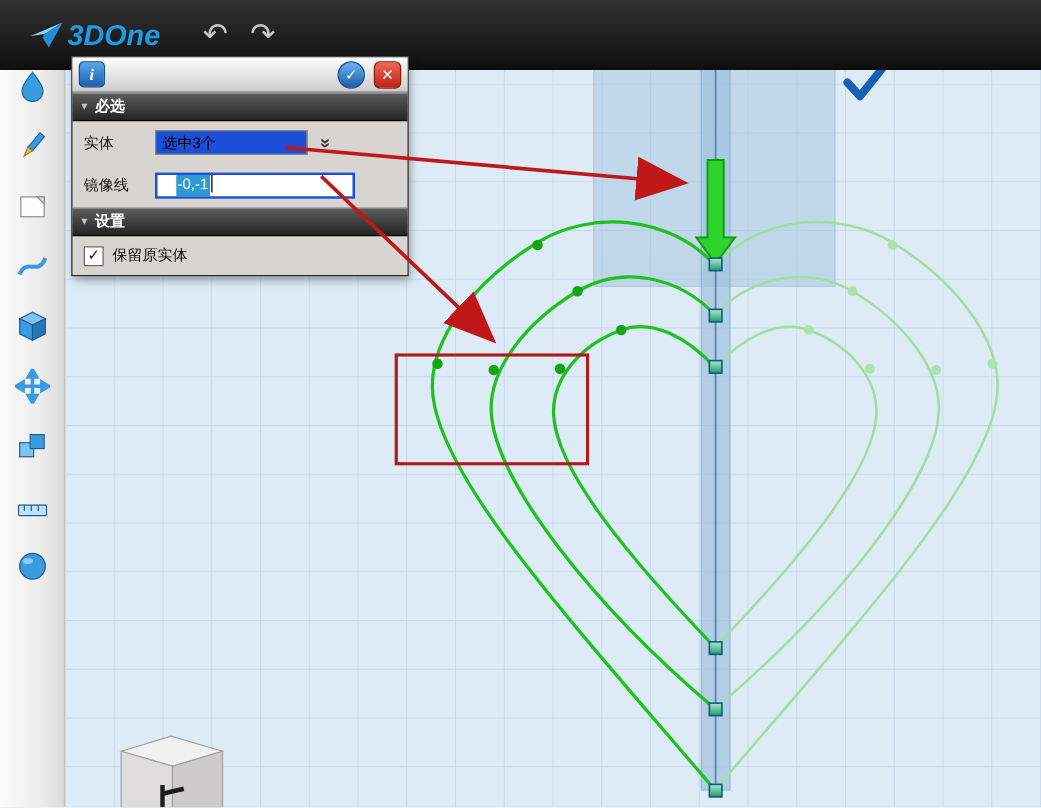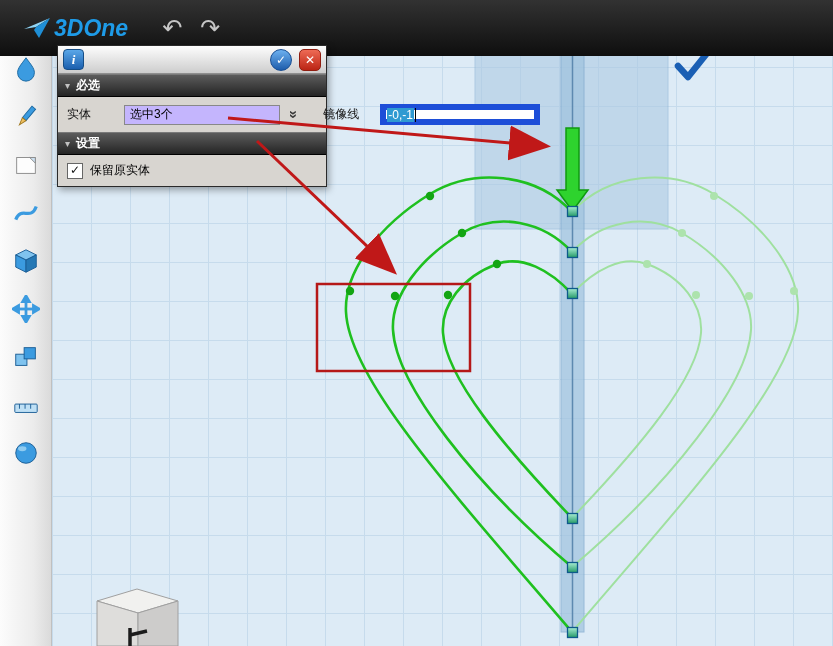--- a/index.html
+++ b/index.html
@@ -44,29 +44,29 @@
   .ok-btn{width:20px;height:20px;border-radius:50%;cursor:pointer;
           background:linear-gradient(#6db1f0,#1d5cab);color:#fff;font-size:12px;
           display:flex;align-items:center;justify-content:center;border:1px solid #184e93}
   .cancel-btn{width:20px;height:20px;border-radius:5px;cursor:pointer;
           background:linear-gradient(#ee6a55,#bb2414);color:#fff;font-size:12px;
           display:flex;align-items:center;justify-content:center;border:1px solid #8f1d10}
   .dlg-section{height:21px;background:linear-gradient(#5c5c5c,#242424);color:#fff;
                display:flex;align-items:center;padding:0 7px;gap:6px;cursor:pointer;
                border-top:1px solid #7a7a7a;border-bottom:1px solid #000;font-weight:bold}
   .section-chevron{color:#c2c2c2;font-size:10px;font-weight:normal}
-  .dlg-body{padding:7px 9px;display:flex;flex-direction:row;gap:25px}
+  .dlg-body{padding:7px 9px;display:flex;flex-direction:column;gap:14px}
   .dlg-row{display:flex;align-items:center}
   .dlg-label{width:57px;color:#111}
-  .entity-field{width:156px;height:20px;background:#c4b5fd;border:1px solid#888;cursor:pointer;
+  .entity-field{width:122px;height:20px;background:#1d4ed8;border:1px solid#888;cursor:pointer;
                 display:flex;align-items:center;padding:0 5px;box-sizing:border-box}
   .chevron-btn{margin-left:10px;color:#3a3a3a;font-size:15px;font-weight:bold;cursor:pointer}
   .rot90{display:inline-block;transform:rotate(90deg)}
-  .mirror-field{width:160px;height:21px;background:#fff;border:6px solid #1d4ed8;cursor:text;
-                display:flex;align-items:center;padding:0 1px;box-sizing:border-box}
+  .mirror-field{width:160px;height:21px;background:#fff;border:2px solid #1d4ed8;cursor:text;
+                display:flex;padding:0 15px;box-sizing:border-box}
   .selected-text{background:#2f9ad2;color:#fff;padding:0 1px}
   .caret{width:1px;height:14px;background:#000;margin-left:1px}
   .checkbox-row{display:flex;align-items:center;gap:7px;cursor:pointer}
   .checkbox{width:14px;height:14px;background:#fff;border:1px solid #666;line-height:13px;
             display:flex;align-items:center;justify-content:center;color:#111}
 
   
   .annotations{position:absolute;left:0;top:0;z-index:60;pointer-events:none}
 </style>
 </head>

